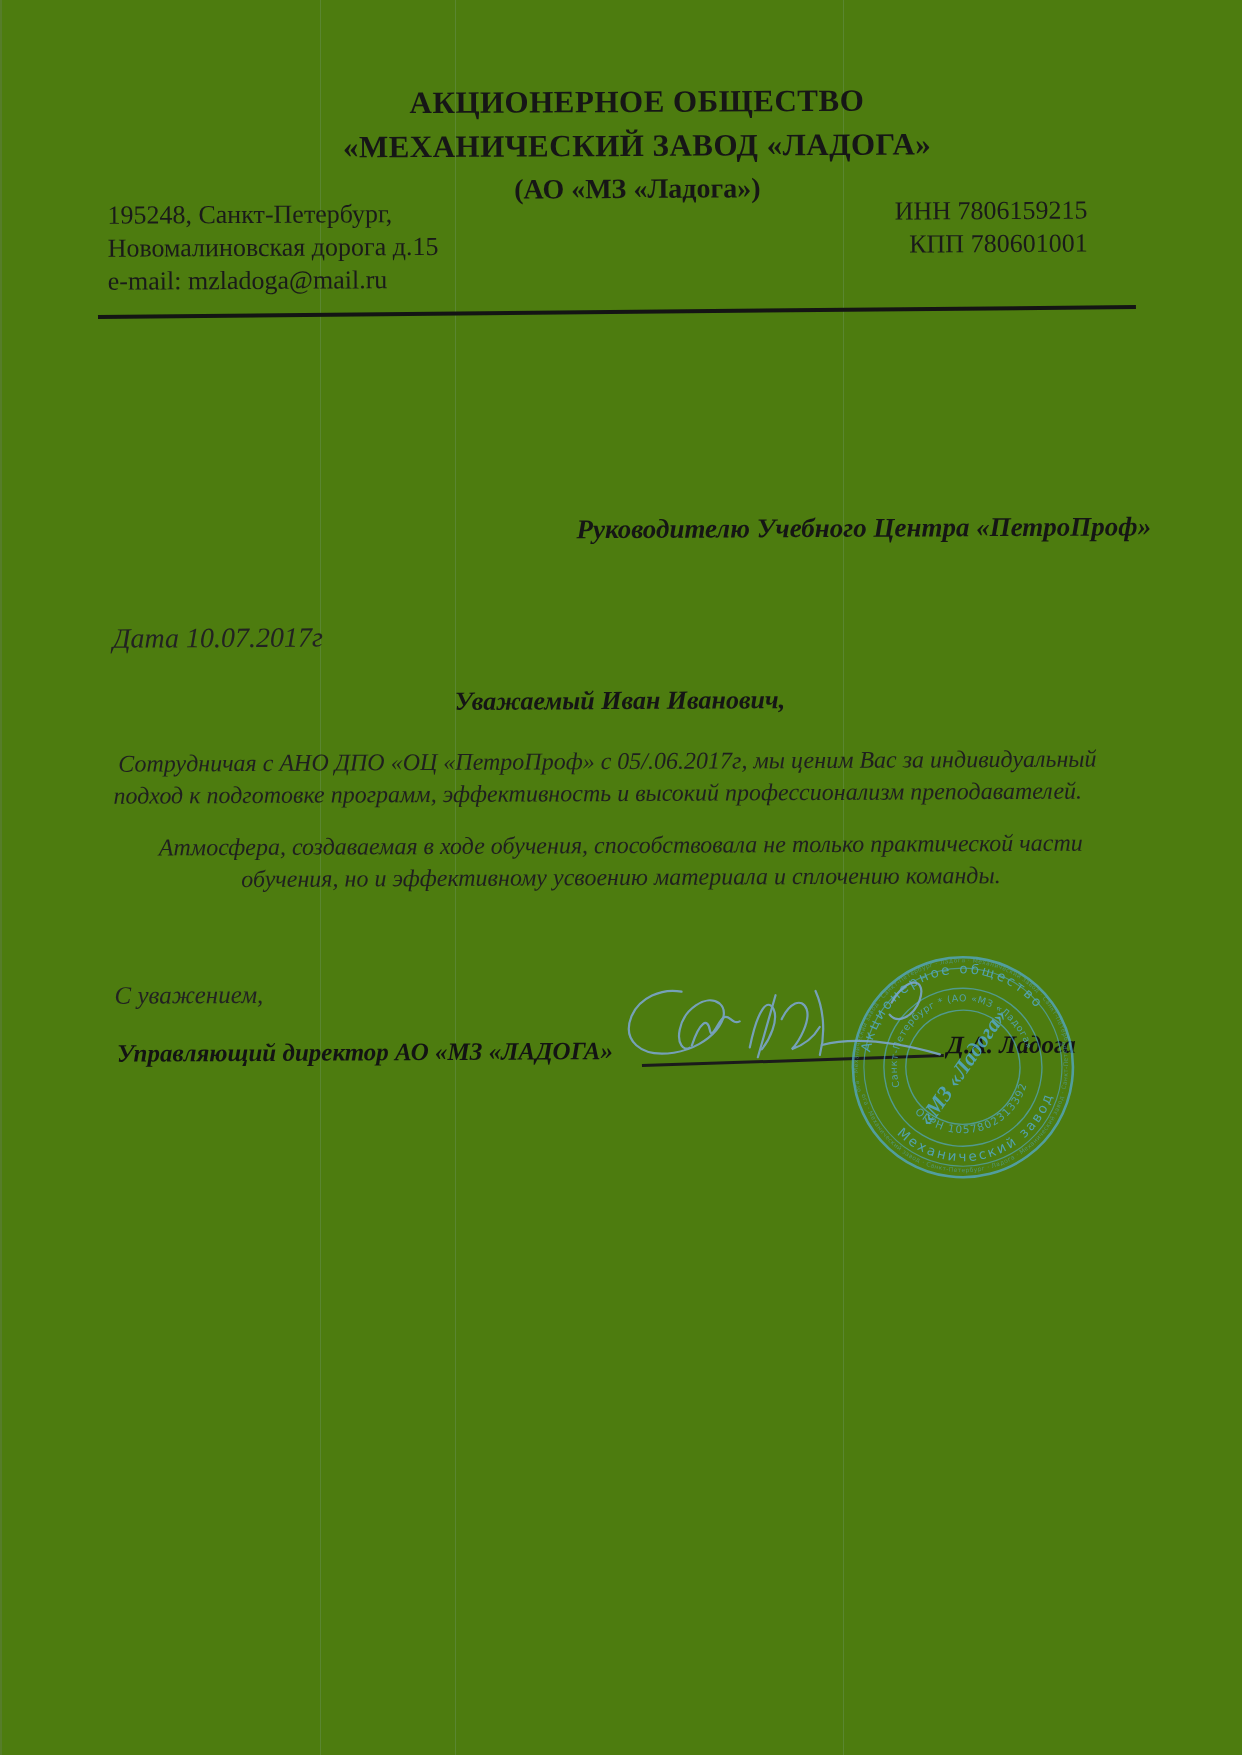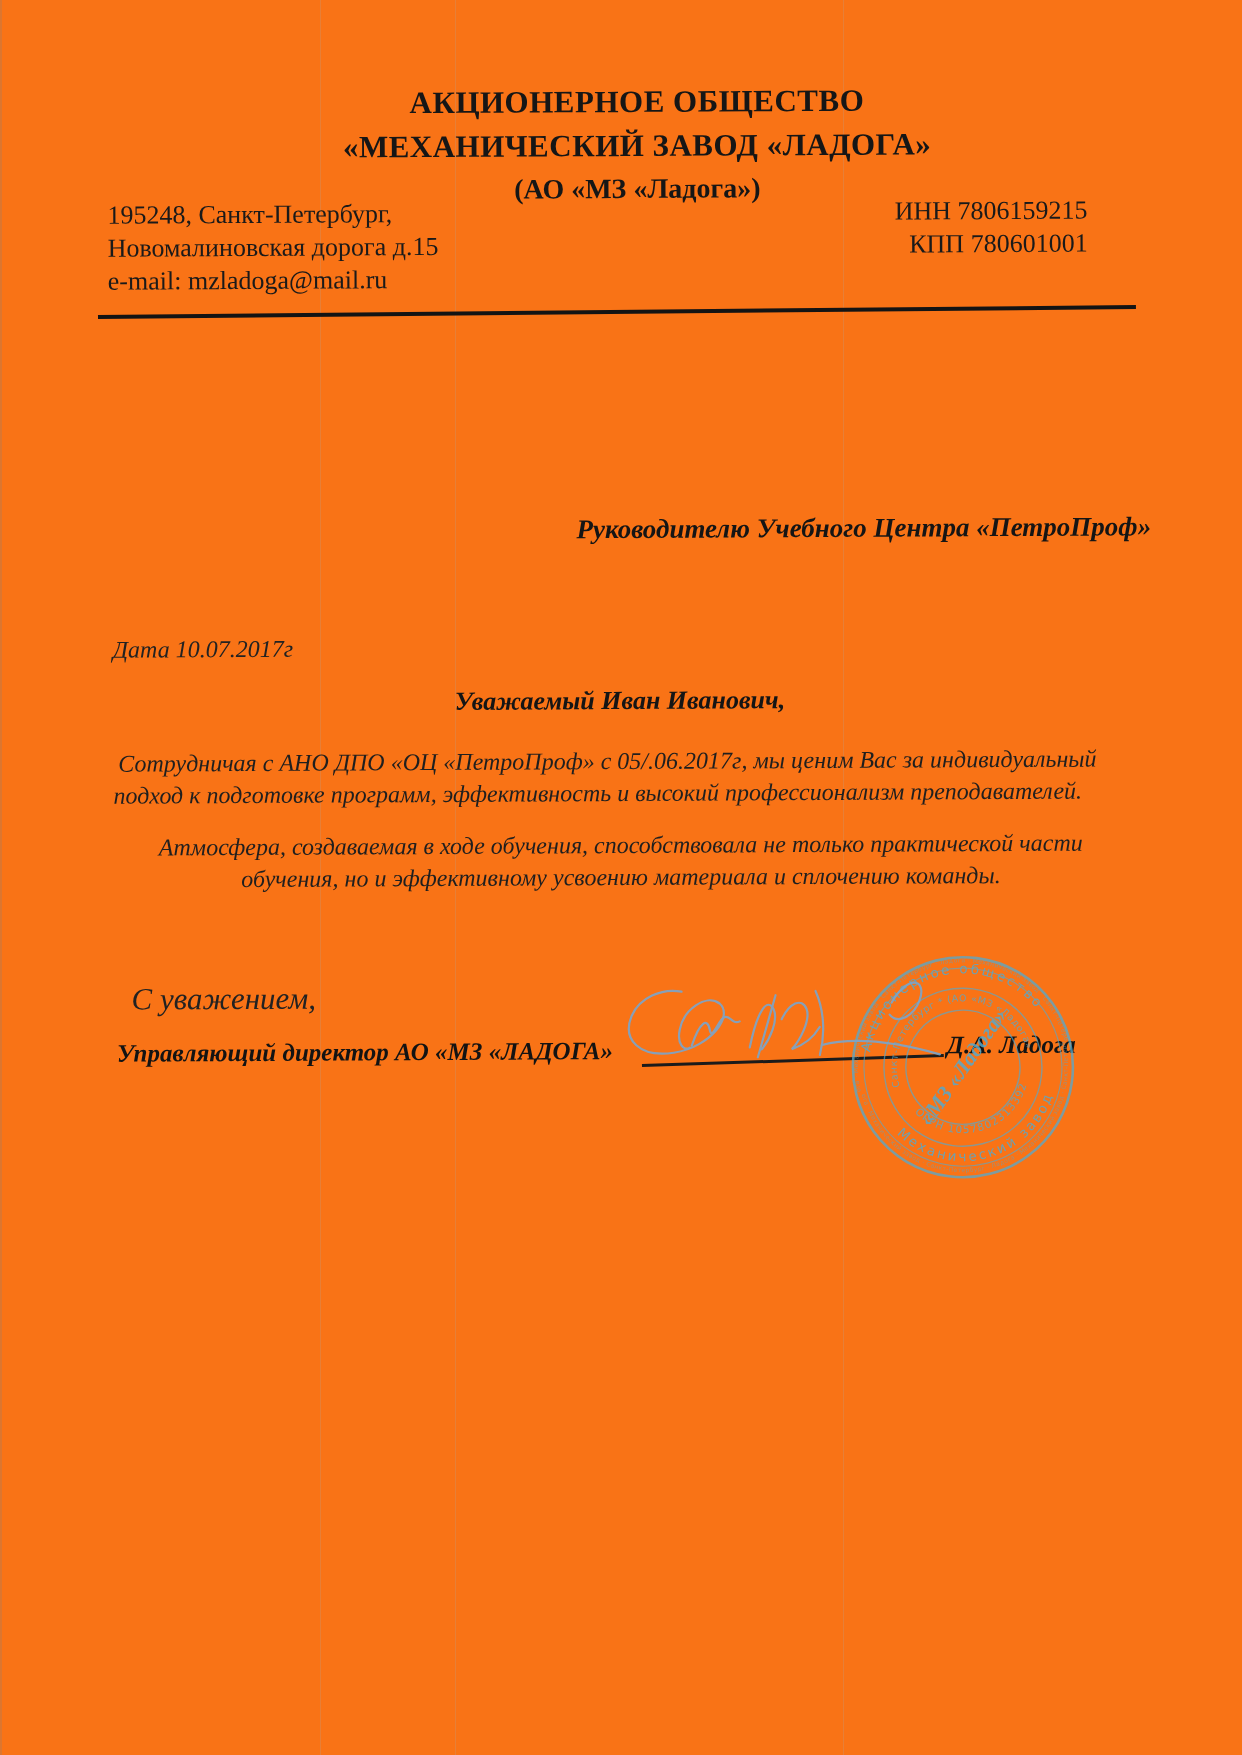--- a/index.html
+++ b/index.html
@@ -6,21 +6,21 @@
   body{
     width:1242px;height:1755px;
     background:#ffffff;
     font-family:"Liberation Serif","DejaVu Serif",serif;
     color:#1c1c1c;
     overflow:hidden;
     position:relative;
   }
   .page{
     position:absolute;inset:0;
-    background:#f97316;
+    background:#4d7c0f;
   }
   .skew{
     position:absolute;inset:0;
     transform:rotate(-0.3deg);
     transform-origin:50% 40%;
   }
   .abs{position:absolute;}
   .scan-line{
     position:absolute;top:0;bottom:0;width:1px;
     background:rgba(150,185,205,0.18);
@@ -40,31 +40,31 @@
   .req-block{left:760px;top:196px;width:330px;text-align:right;font-size:26px;line-height:33px;color:#1a1a1a;}
   .rule{
     left:100px;top:310px;width:1038px;height:4px;
     background:#141414;transform:rotate(-0.25deg);
   }
   .addressee{
     right:90px;top:514px;
     font-weight:bold;font-style:italic;font-size:27px;color:#151515;
     text-align:right;
   }
-  .date-line{left:113px;top:634px;font-style:italic;font-size:24px;color:#222;}
+  .date-line{left:113px;top:620px;font-style:italic;font-size:28px;color:#222;}
   .salutation{
     left:100px;top:686px;width:1040px;text-align:center;
     font-weight:bold;font-style:italic;font-size:26px;color:#151515;
   }
   .body-line{font-style:italic;font-size:24px;color:#1f1f1f;white-space:nowrap;}
   .p1l1{left:118px;top:748px;}
   .p1l2{left:113px;top:780px;}
   .p2l1{left:100px;top:832px;width:1040px;text-align:center;}
   .p2l2{left:100px;top:864px;width:1040px;text-align:center;}
-  .closing{left:130px;top:979px;font-style:italic;font-size:31px;color:#222;}
+  .closing{left:113px;top:979px;font-style:italic;font-size:25px;color:#222;}
   .sig-title{
     left:115px;top:1037px;
     font-weight:bold;font-style:italic;font-size:25px;color:#131313;white-space:nowrap;
   }
   .sig-underline{
     left:640px;top:1060px;width:302px;height:3px;
     background:#1b1b1b;transform:rotate(-1.6deg);
   }
   .sig-name{
     left:945px;top:1033px;

